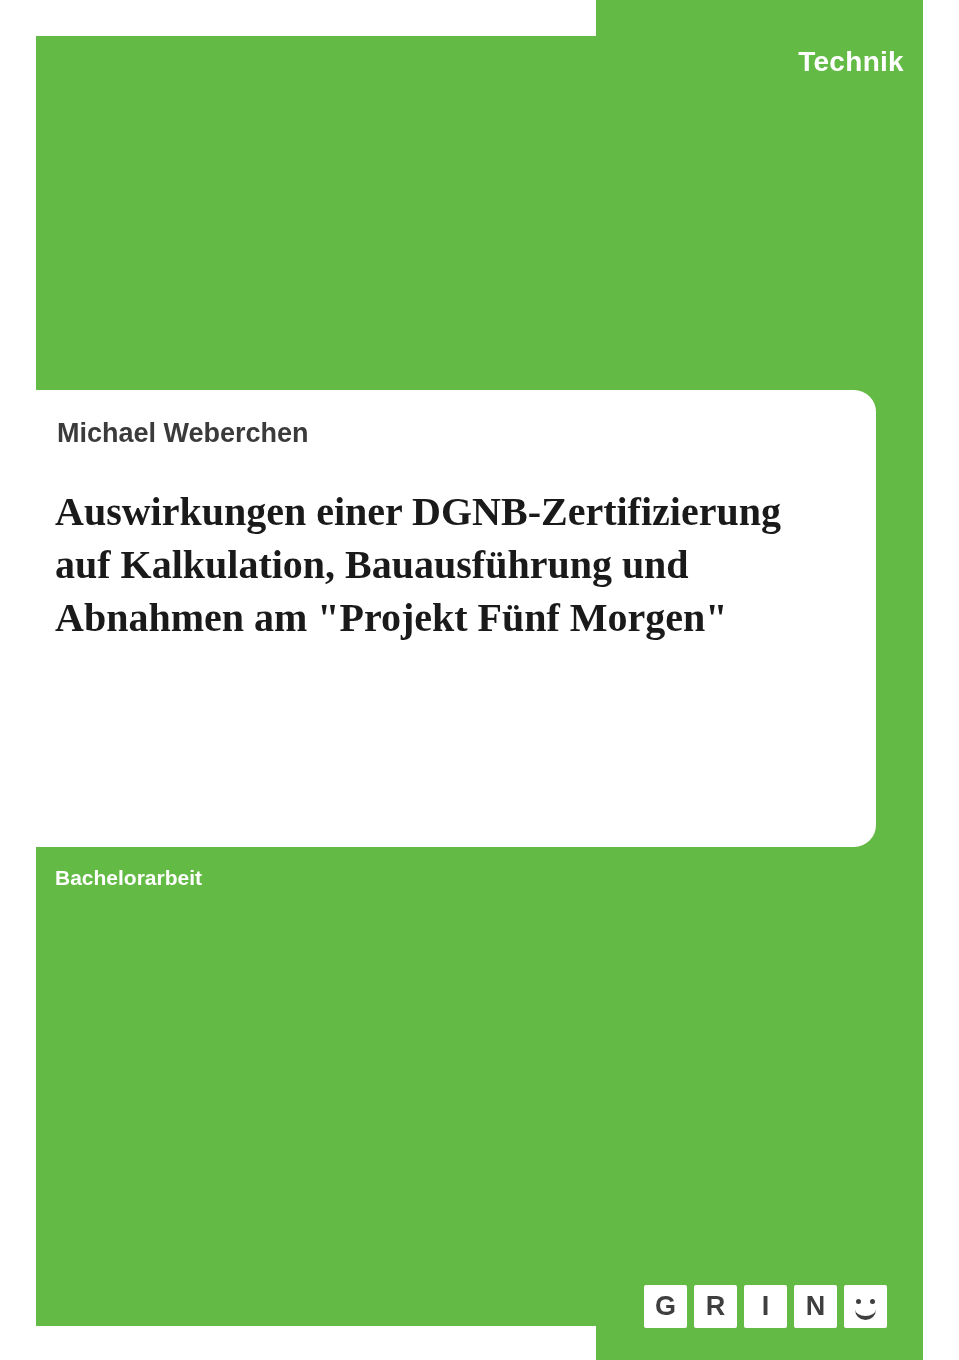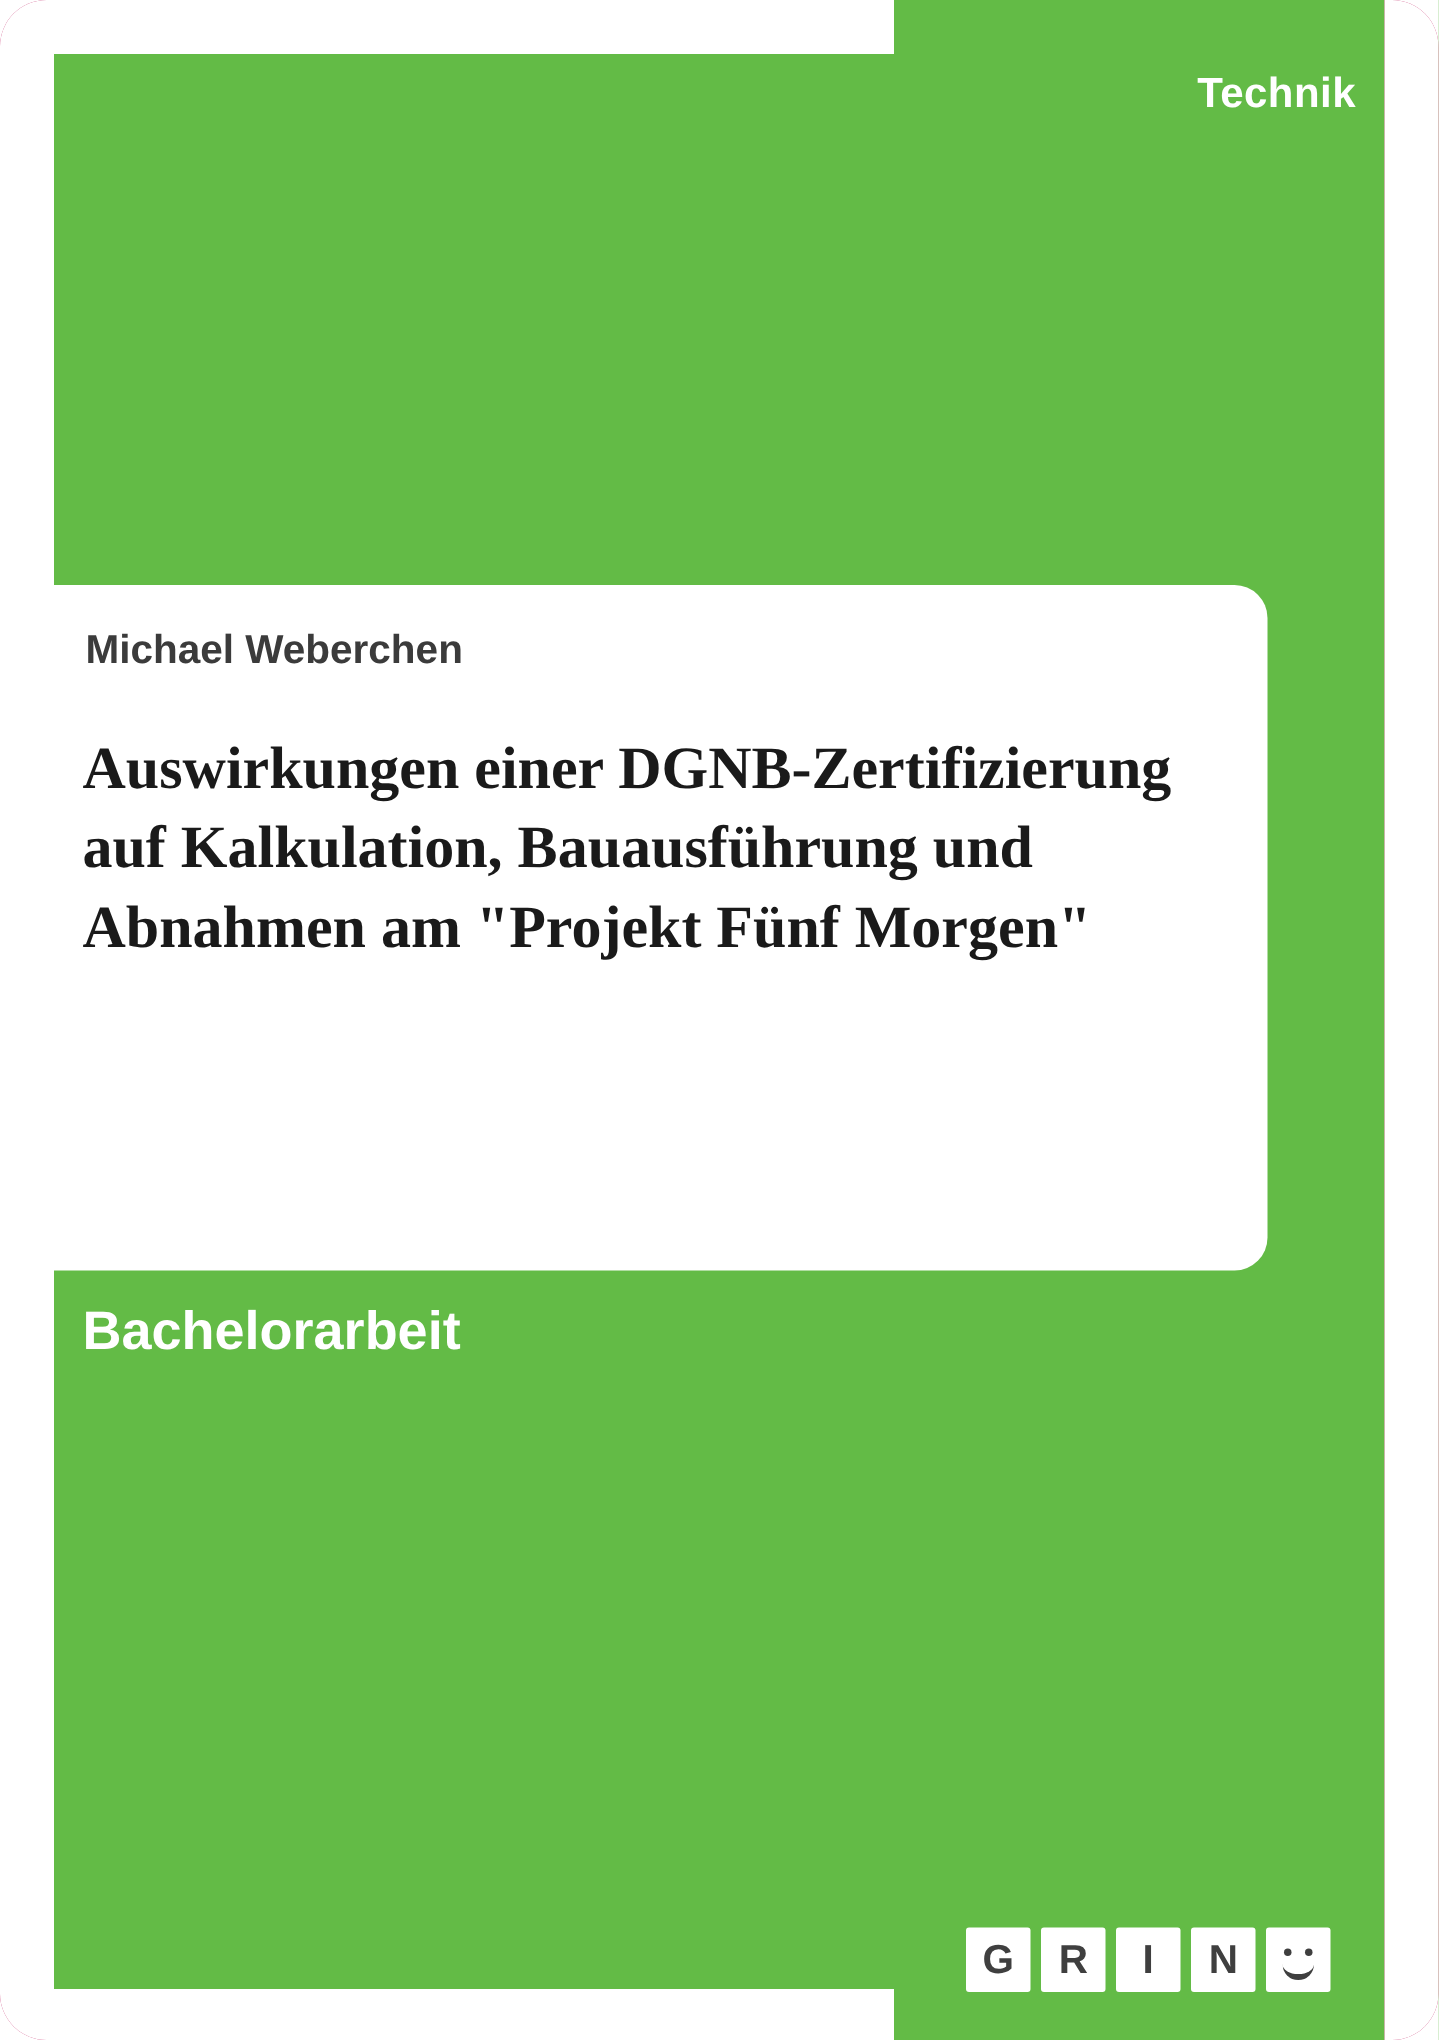--- a/index.html
+++ b/index.html
@@ -7,23 +7,22 @@
     padding: 0;
     background: #ffffff;
   }
   body {
     font-family: "Liberation Sans", sans-serif;
   }
   .cover {
     position: relative;
     width: 959px;
     height: 1360px;
-    background: #be185d;
+    background: #4c1d95;
     overflow: hidden;
-    border-radius: 31px;
   }
   
   .green-panel {
     position: absolute;
     left: 36px;
     top: 0;
     width: 887px;
     height: 1360px;
     background: #63bb46;
   }
@@ -76,20 +75,21 @@
   
   .title-card {
     position: absolute;
     left: 0;
     top: 390px;
     width: 845px;
     height: 457px;
     background: #ffffff;
     border-top-right-radius: 22px;
     border-bottom-right-radius: 22px;
+    padding-left: 31px;
   }
   .author {
     position: absolute;
     left: 57px;
     top: 28px;
     font-size: 27px;
     font-weight: bold;
     color: #3b3b3b;
     font-family: "Liberation Sans", sans-serif;
   }
@@ -101,21 +101,21 @@
     font-family: Liberation Serif, serif;
     font-weight: bold;
     font-size: 40px;
     line-height: 53px;
     color: #1a1a1a;
   }
   .doctype {
     position: absolute;
     left: 55px;
     top: 866px;
-    font-size: 36px;
+    font-size: 21px;
     font-weight: bold;
     color: #ffffff;
     font-family: "Liberation Sans", sans-serif;
   }
   
   .logo {
     position: absolute;
     right: 72px;
     bottom: 32px;
     display: flex;

